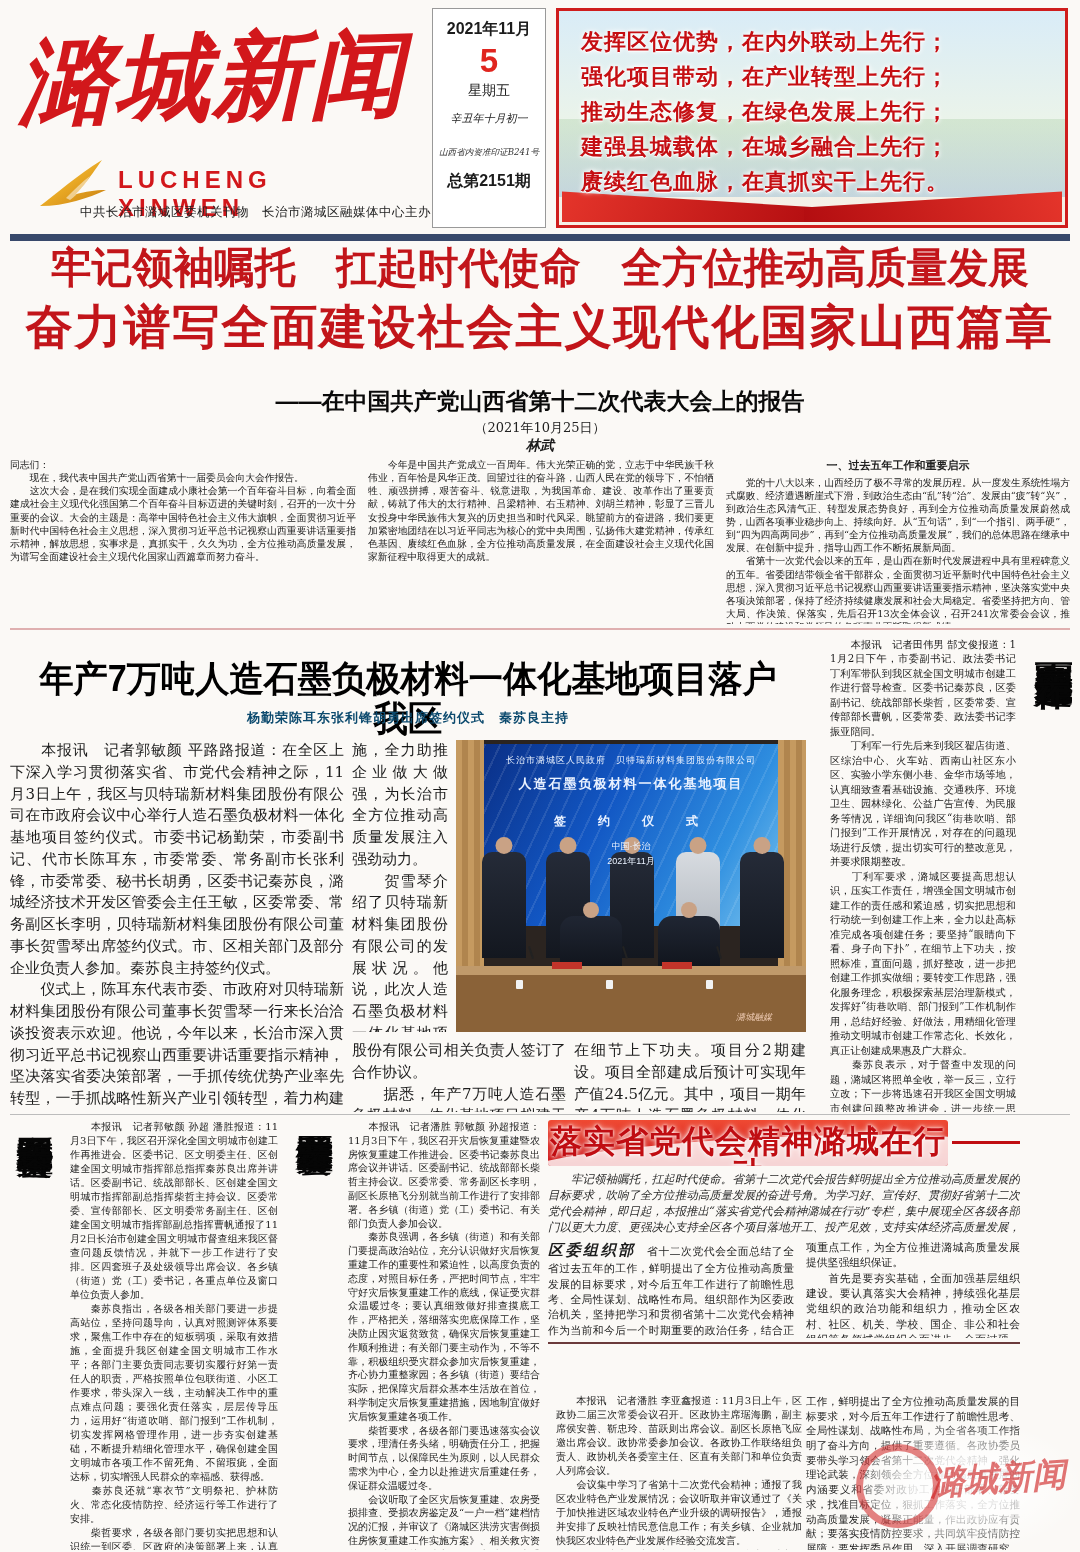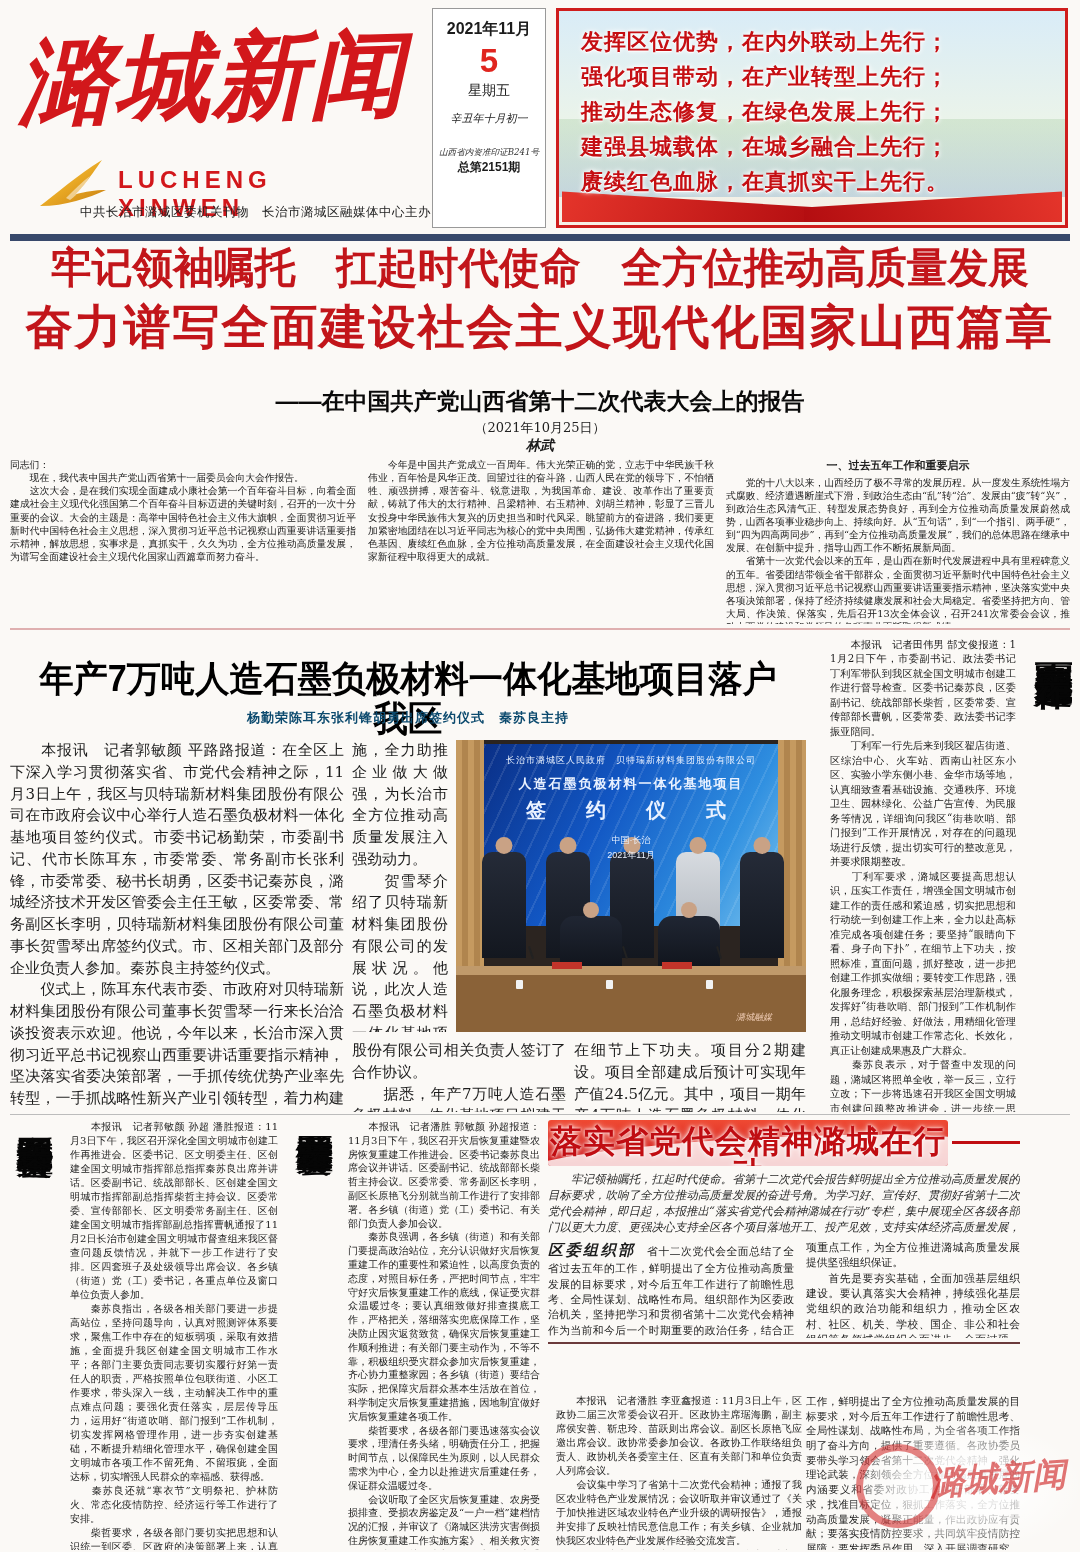--- a/index.html
+++ b/index.html
@@ -19,21 +19,21 @@
              letter-spacing:5px;word-spacing:24px;}
   #mh-organ{left:80px;top:204px;width:370px;font-size:12.5px;color:#222;letter-spacing:.5px;}
 
   #date-box{left:432px;top:8px;width:114px;height:220px;border:1px solid #999;background:#fff;
             text-align:center;box-sizing:border-box;padding-top:10px;}
   .db-ym{font-size:16px;font-weight:bold;font-family:"Liberation Sans",sans-serif;}
   .db-day{font-size:33px;font-weight:900;color:#e0251f;font-family:"Liberation Sans",sans-serif;margin-top:2px;}
   .db-week{font-size:14px;margin-top:2px;font-family:"Liberation Sans",sans-serif;}
   .db-lunar{font-size:11px;margin-top:11px;font-style:italic;}
   .db-lic{font-size:8.6px;margin-top:21px;font-style:italic;color:#333;}
-  .db-issue{font-size:12px;font-weight:bold;font-family:"Liberation Sans",sans-serif;}
+  .db-issue{font-size:16px;font-weight:bold;margin-top:12px;font-family:"Liberation Sans",sans-serif;}
 
   #slogan-box{left:556px;top:8px;width:512px;height:220px;border:3px solid #cf1d1d;box-sizing:border-box;
               background:linear-gradient(180deg,#d9ecf7 0%,#ecf4e9 55%,#f6efe6 100%);overflow:hidden;text-align:center;}
   .lake{position:absolute;bottom:28px;left:0;right:0;height:78px;
         background:linear-gradient(180deg,rgba(150,195,145,.28),rgba(120,170,205,.38));}
   .rib-l{position:absolute;bottom:3px;left:3px;width:51%;height:36px;
          background:linear-gradient(115deg,#e5352b,#b30d10);
          clip-path:polygon(0 15%,100% 60%,100% 100%,0 100%);}
   .rib-r{position:absolute;bottom:3px;right:3px;width:51%;height:36px;
          background:linear-gradient(245deg,#e5352b,#b30d10);
@@ -75,21 +75,21 @@
   .wood{position:absolute;top:0;bottom:0;width:28px;
         background:repeating-linear-gradient(90deg,#c59a60 0 6px,#b0854e 6px 12px);}
   #wood-l{left:0;} #wood-r{right:0;}
   #screen{position:absolute;left:28px;right:28px;top:4px;height:182px;
           background:linear-gradient(120deg,#0a2f86,#1257c4 40%,#2f8fe0 75%,#7cc4ee);}
   #screen::after{content:"";position:absolute;inset:0;
           background:repeating-linear-gradient(115deg,rgba(255,255,255,.10) 0 2px,transparent 2px 14px);}
   .scr-t{position:relative;z-index:2;color:#eaf2ff;text-align:center;font-family:"Liberation Sans",sans-serif;}
   #scr1{font-size:9px;letter-spacing:1px;margin-top:10px;}
   #scr2{font-size:13px;font-weight:bold;letter-spacing:2px;margin-top:8px;}
-  #scr3{font-size:20px;font-weight:bold;letter-spacing:10px;margin-top:4px;}
+  #scr3{font-size:12px;font-weight:bold;letter-spacing:10px;margin-top:20px;}
   #scr4{font-size:9px;margin-top:10px;}
   #scr5{font-size:9px;margin-top:2px;}
   .figure{position:absolute;width:44px;height:106px;top:112px;border-radius:10px 10px 0 0;
           background:linear-gradient(#252b38,#13171f);}
   .figure::before{content:"";position:absolute;top:-15px;left:50%;transform:translateX(-50%);
           width:17px;height:17px;border-radius:50%;background:#c9a285;}
   .fig-white{background:linear-gradient(#d7dbe0,#aab0b8);}
   .seated{position:absolute;width:62px;height:50px;top:176px;border-radius:14px 14px 0 0;
           background:linear-gradient(#202633,#11151d);}
   .seated::before{content:"";position:absolute;top:-14px;left:50%;transform:translateX(-50%);

